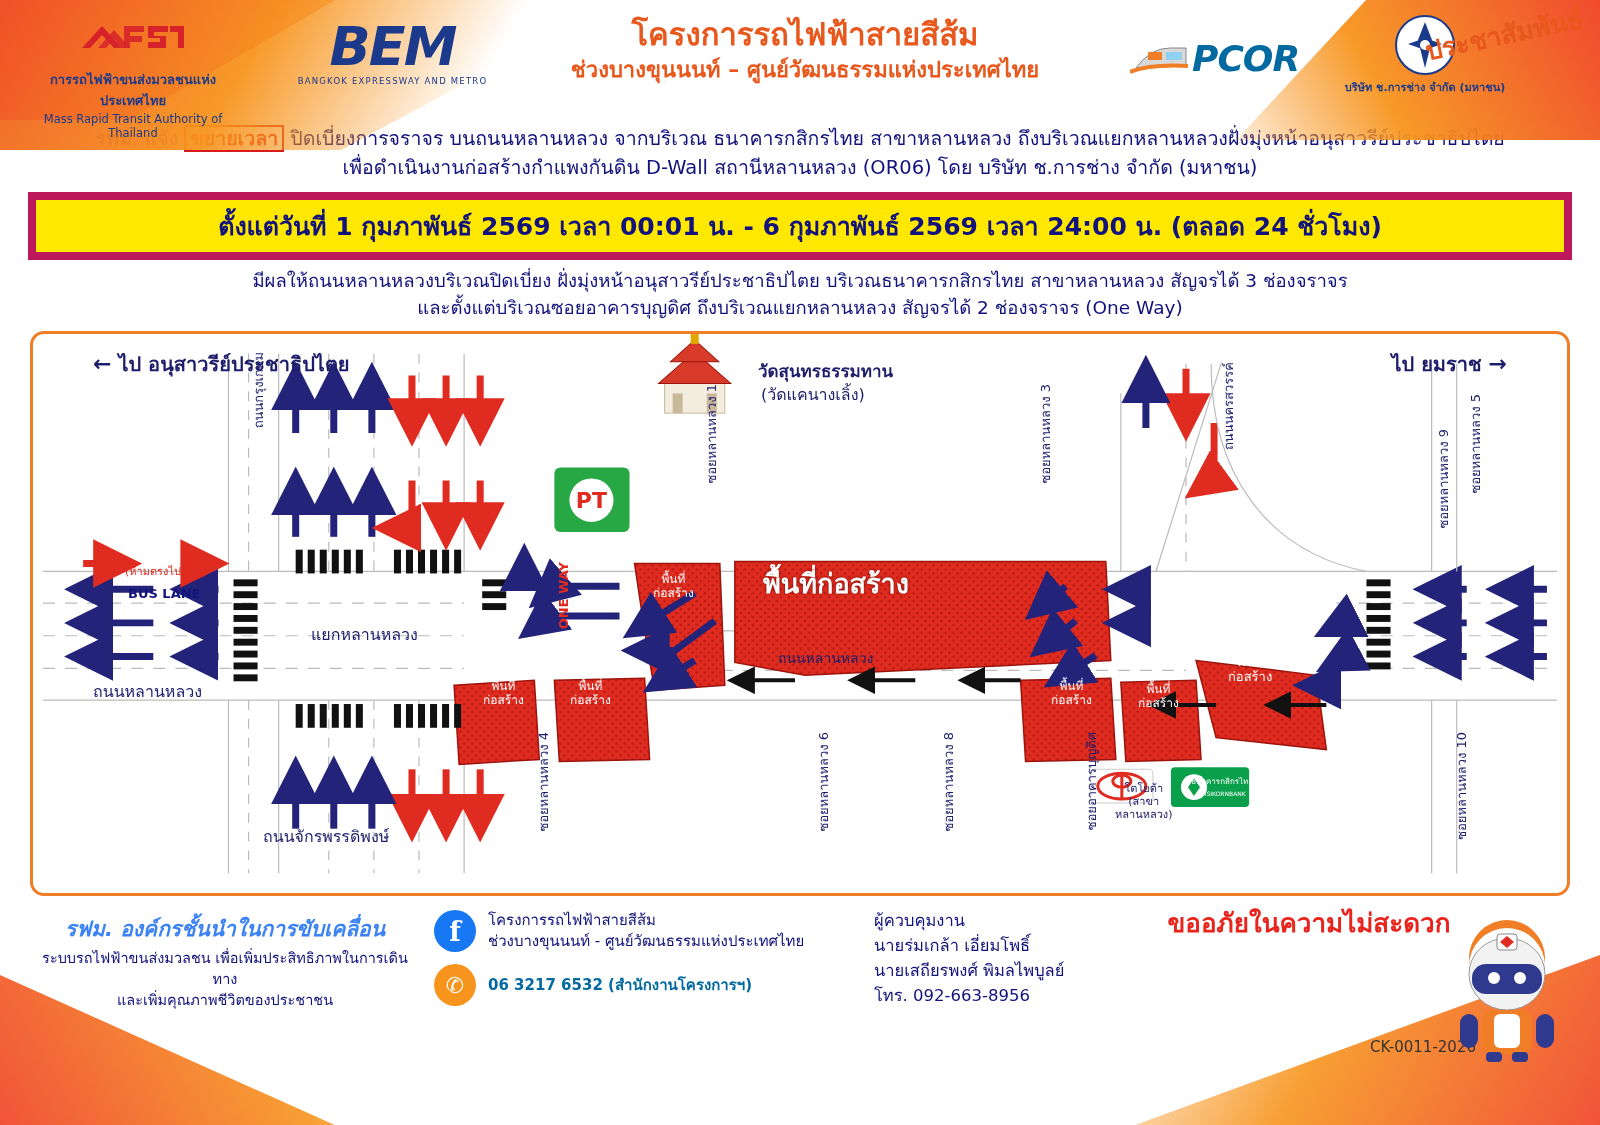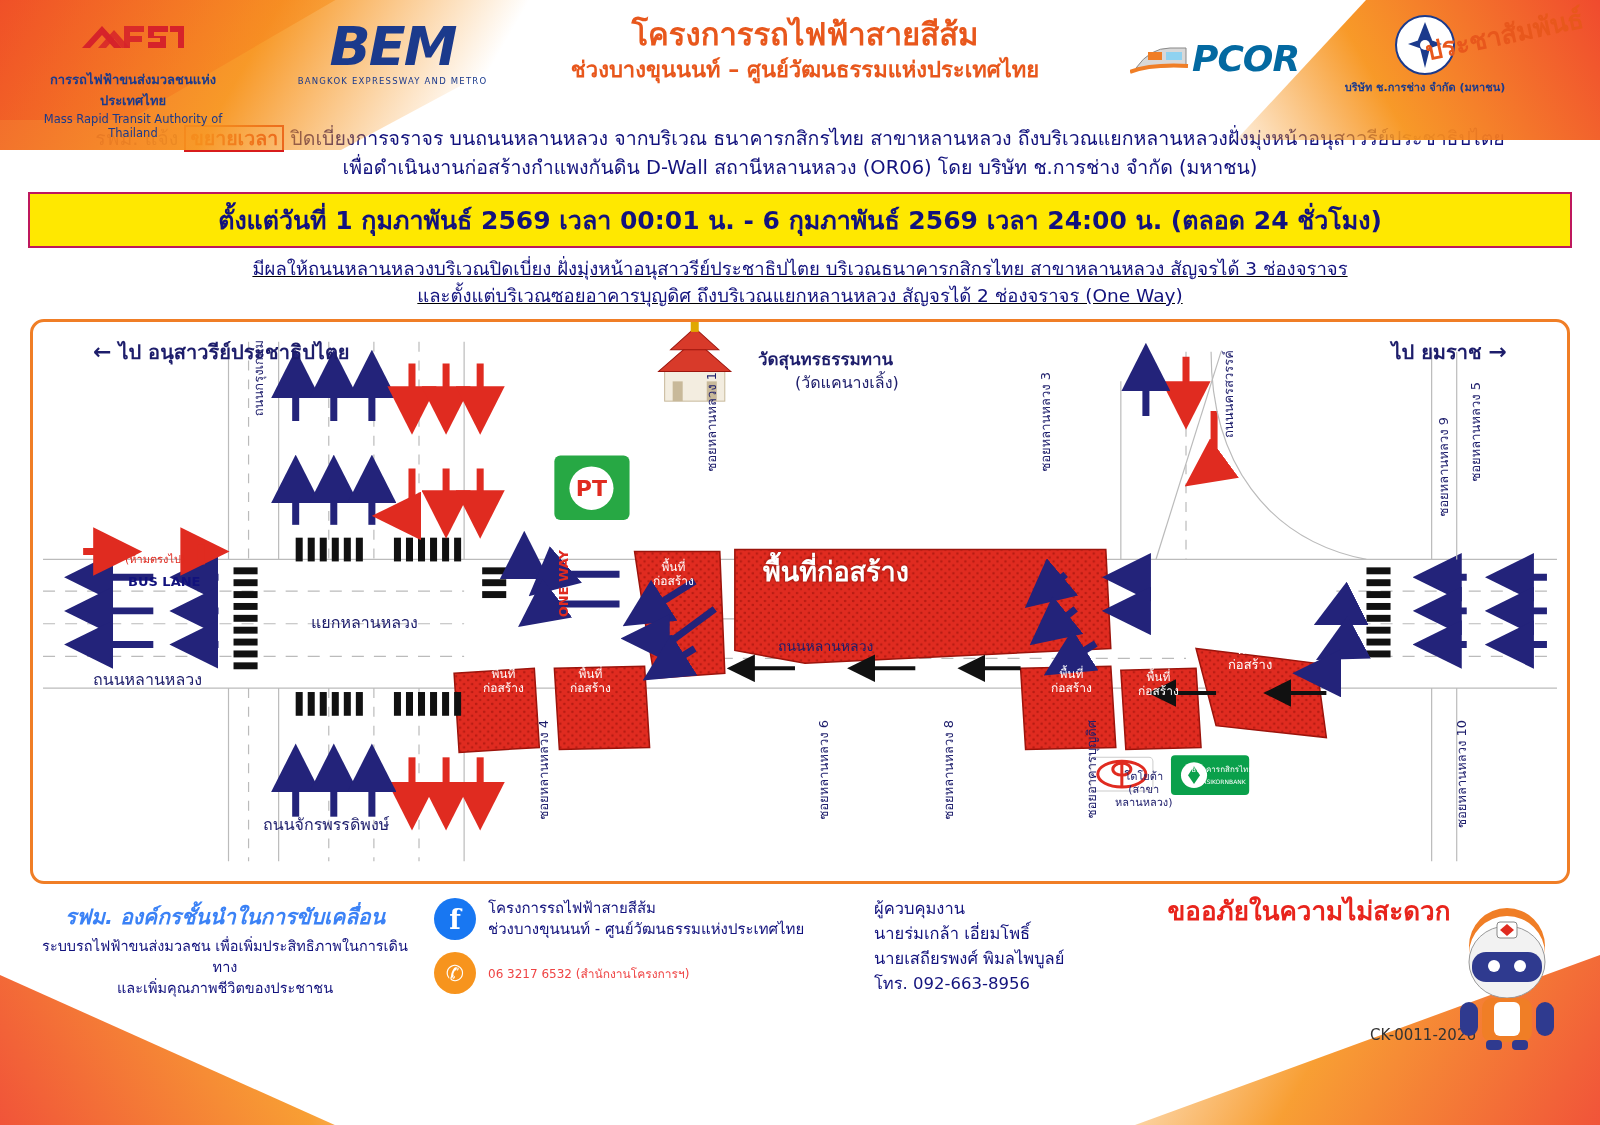--- a/index.html
+++ b/index.html
@@ -48,24 +48,24 @@
   .logo-ck { position:absolute; left:1325px; top:14px; width:200px; text-align:center;}
   .ck-sub { font-size:11px; color:#1b3a8c; margin-top:2px; font-weight:bold;}
   .pr-badge { position:absolute; right:16px; top:14px; transform:rotate(-12deg);
      font-size:26px; font-weight:bold; color:#e8571c; }
 
   
   .notice { margin:6px 40px 0 40px; text-align:center; color:#1b1b8f; }
   .notice-line { font-size:19.5px; line-height:29px; color:#12127d; }
   .hl-box { border:2px solid #d81c1c; color:#d81c1c; padding:0 4px; font-weight:bold; }
   .yellow-bar {
-     margin:10px 28px 0 28px; background:#ffe800; border:2px solid #be185d;
+     margin:10px 28px 0 28px; background:#ffe800; border:8px solid #be185d;
      text-align:center; padding:6px 4px; }
   .yellow-bar span { font-size:25px; font-weight:bold; color:#12127d; }
-  .sub-notice { margin:7px 40px 0 40px; text-align:center;text-decoration:underline; }
+  .sub-notice { margin:7px 40px 0 40px; text-align:center; }
   .sub-notice div { font-size:18.5px; line-height:27px; color:#12127d; }
 
   
   .map-frame {
      position:relative; margin:10px 30px 0 30px; height:565px;
      border:3px solid #f07e26; border-radius:14px; background:#fff; overflow:hidden;
   }
   .map-svg { position:absolute; inset:0; width:100%; height:100%; }
   .lbl { position:absolute; color:#1d1d6b; font-size:15px; }
   .lbl-b { font-weight:bold; }
@@ -75,21 +75,21 @@
   .footer { position:relative; height:160px; margin:4px 34px 0 34px; }
   .f-slogan { position:absolute; left:6px; top:12px; width:370px; text-align:center; }
   .f-slogan .s1 { font-size:21px; font-weight:bold; color:#3b82f6; font-style:italic;}
   .f-slogan .s2 { font-size:14.5px; color:#12127d; line-height:21px; margin-top:3px;}
   .f-social { position:absolute; left:400px; top:10px; width:400px;}
   .soc-row { display:flex; align-items:center; margin-bottom:12px; }
   .soc-ic { width:42px; height:42px; border-radius:50%; flex:none; margin-right:12px; display:flex; align-items:center; justify-content:center; color:#fff; font-weight:bold;}
   .fb { background:#1877f2; font-size:27px; font-family:"DejaVu Serif",serif;}
   .ph { background:#f7941d; font-size:22px;}
   .soc-txt { font-size:15px; color:#12127d; line-height:21px;}
-  .soc-phone { font-size:12px; color:#ef4444; font-weight:normal;}
+  .soc-phone { font-size:15px; color:#0369a1; font-weight:bold;}
   .f-contact { position:absolute; left:840px; top:8px; }
   .f-contact div { font-size:16.5px; color:#12127d; line-height:25px;}
   .f-apology { position:absolute; left:1060px; top:6px; width:430px; text-align:center;}
   .f-apology .a1 { font-size:20px; font-weight:bold; color:#e8241c; line-height:30px;}
   .f-apology .a2 { font-size:26px; font-weight:bold; color:#e8241c; line-height:34px;}
   .f-code { position:absolute; right:90px; bottom:4px; font-size:15px; color:#333;}
   .mascot { position:absolute; right:-6px; bottom:-4px; width:130px; height:150px;}
 </style>
 </head>
 <body>
@@ -405,21 +405,21 @@
   </svg>
 
   <div class="lbl lbl-b" style="left:60px; top:14px; font-size:20px;">
     <span style="font-size:22px;">←</span>&nbsp;<span>ไป อนุสาวรีย์ประชาธิปไตย</span>
   </div>
   <div class="lbl lbl-b" style="right:60px; top:14px; font-size:20px;">
     <span>ไป ยมราช</span>&nbsp;<span style="font-size:22px;">→</span>
   </div>
 
   <div class="lbl lbl-b" style="left:725px; top:23px; font-size:17px;">วัดสุนทรธรรมทาน</div>
-  <div class="lbl" style="left:762px; top:48px; font-size:16px;">(วัดแคนางเลิ้ง)</div>
+  <div class="lbl" style="left:728px; top:48px; font-size:16px;">(วัดแคนางเลิ้ง)</div>
 
   <div class="lbl lbl-b" style="left:730px; top:228px; font-size:27px; color:#fff; text-shadow:0 0 3px #7a0d06;">พื้นที่ก่อสร้าง</div>
   <div class="lbl" style="left:620px; top:238px; font-size:12px; color:#fff; text-align:center; line-height:14px;">พื้นที่<br>ก่อสร้าง</div>
   <div class="lbl" style="left:450px; top:345px; font-size:12px; color:#fff; text-align:center; line-height:14px;">พื้นที่<br>ก่อสร้าง</div>
   <div class="lbl" style="left:537px; top:345px; font-size:12px; color:#fff; text-align:center; line-height:14px;">พื้นที่<br>ก่อสร้าง</div>
   <div class="lbl" style="left:1018px; top:345px; font-size:12px; color:#fff; text-align:center; line-height:14px;">พื้นที่<br>ก่อสร้าง</div>
   <div class="lbl" style="left:1105px; top:348px; font-size:12px; color:#fff; text-align:center; line-height:14px;">พื้นที่<br>ก่อสร้าง</div>
   <div class="lbl" style="left:1195px; top:320px; font-size:13px; color:#fff; text-align:center; line-height:15px;">พื้นที่<br>ก่อสร้าง</div>
 
   <div class="lbl lbl-b" style="left:95px; top:252px; font-size:13px; color:#12127d;">BUS LANE</div>

